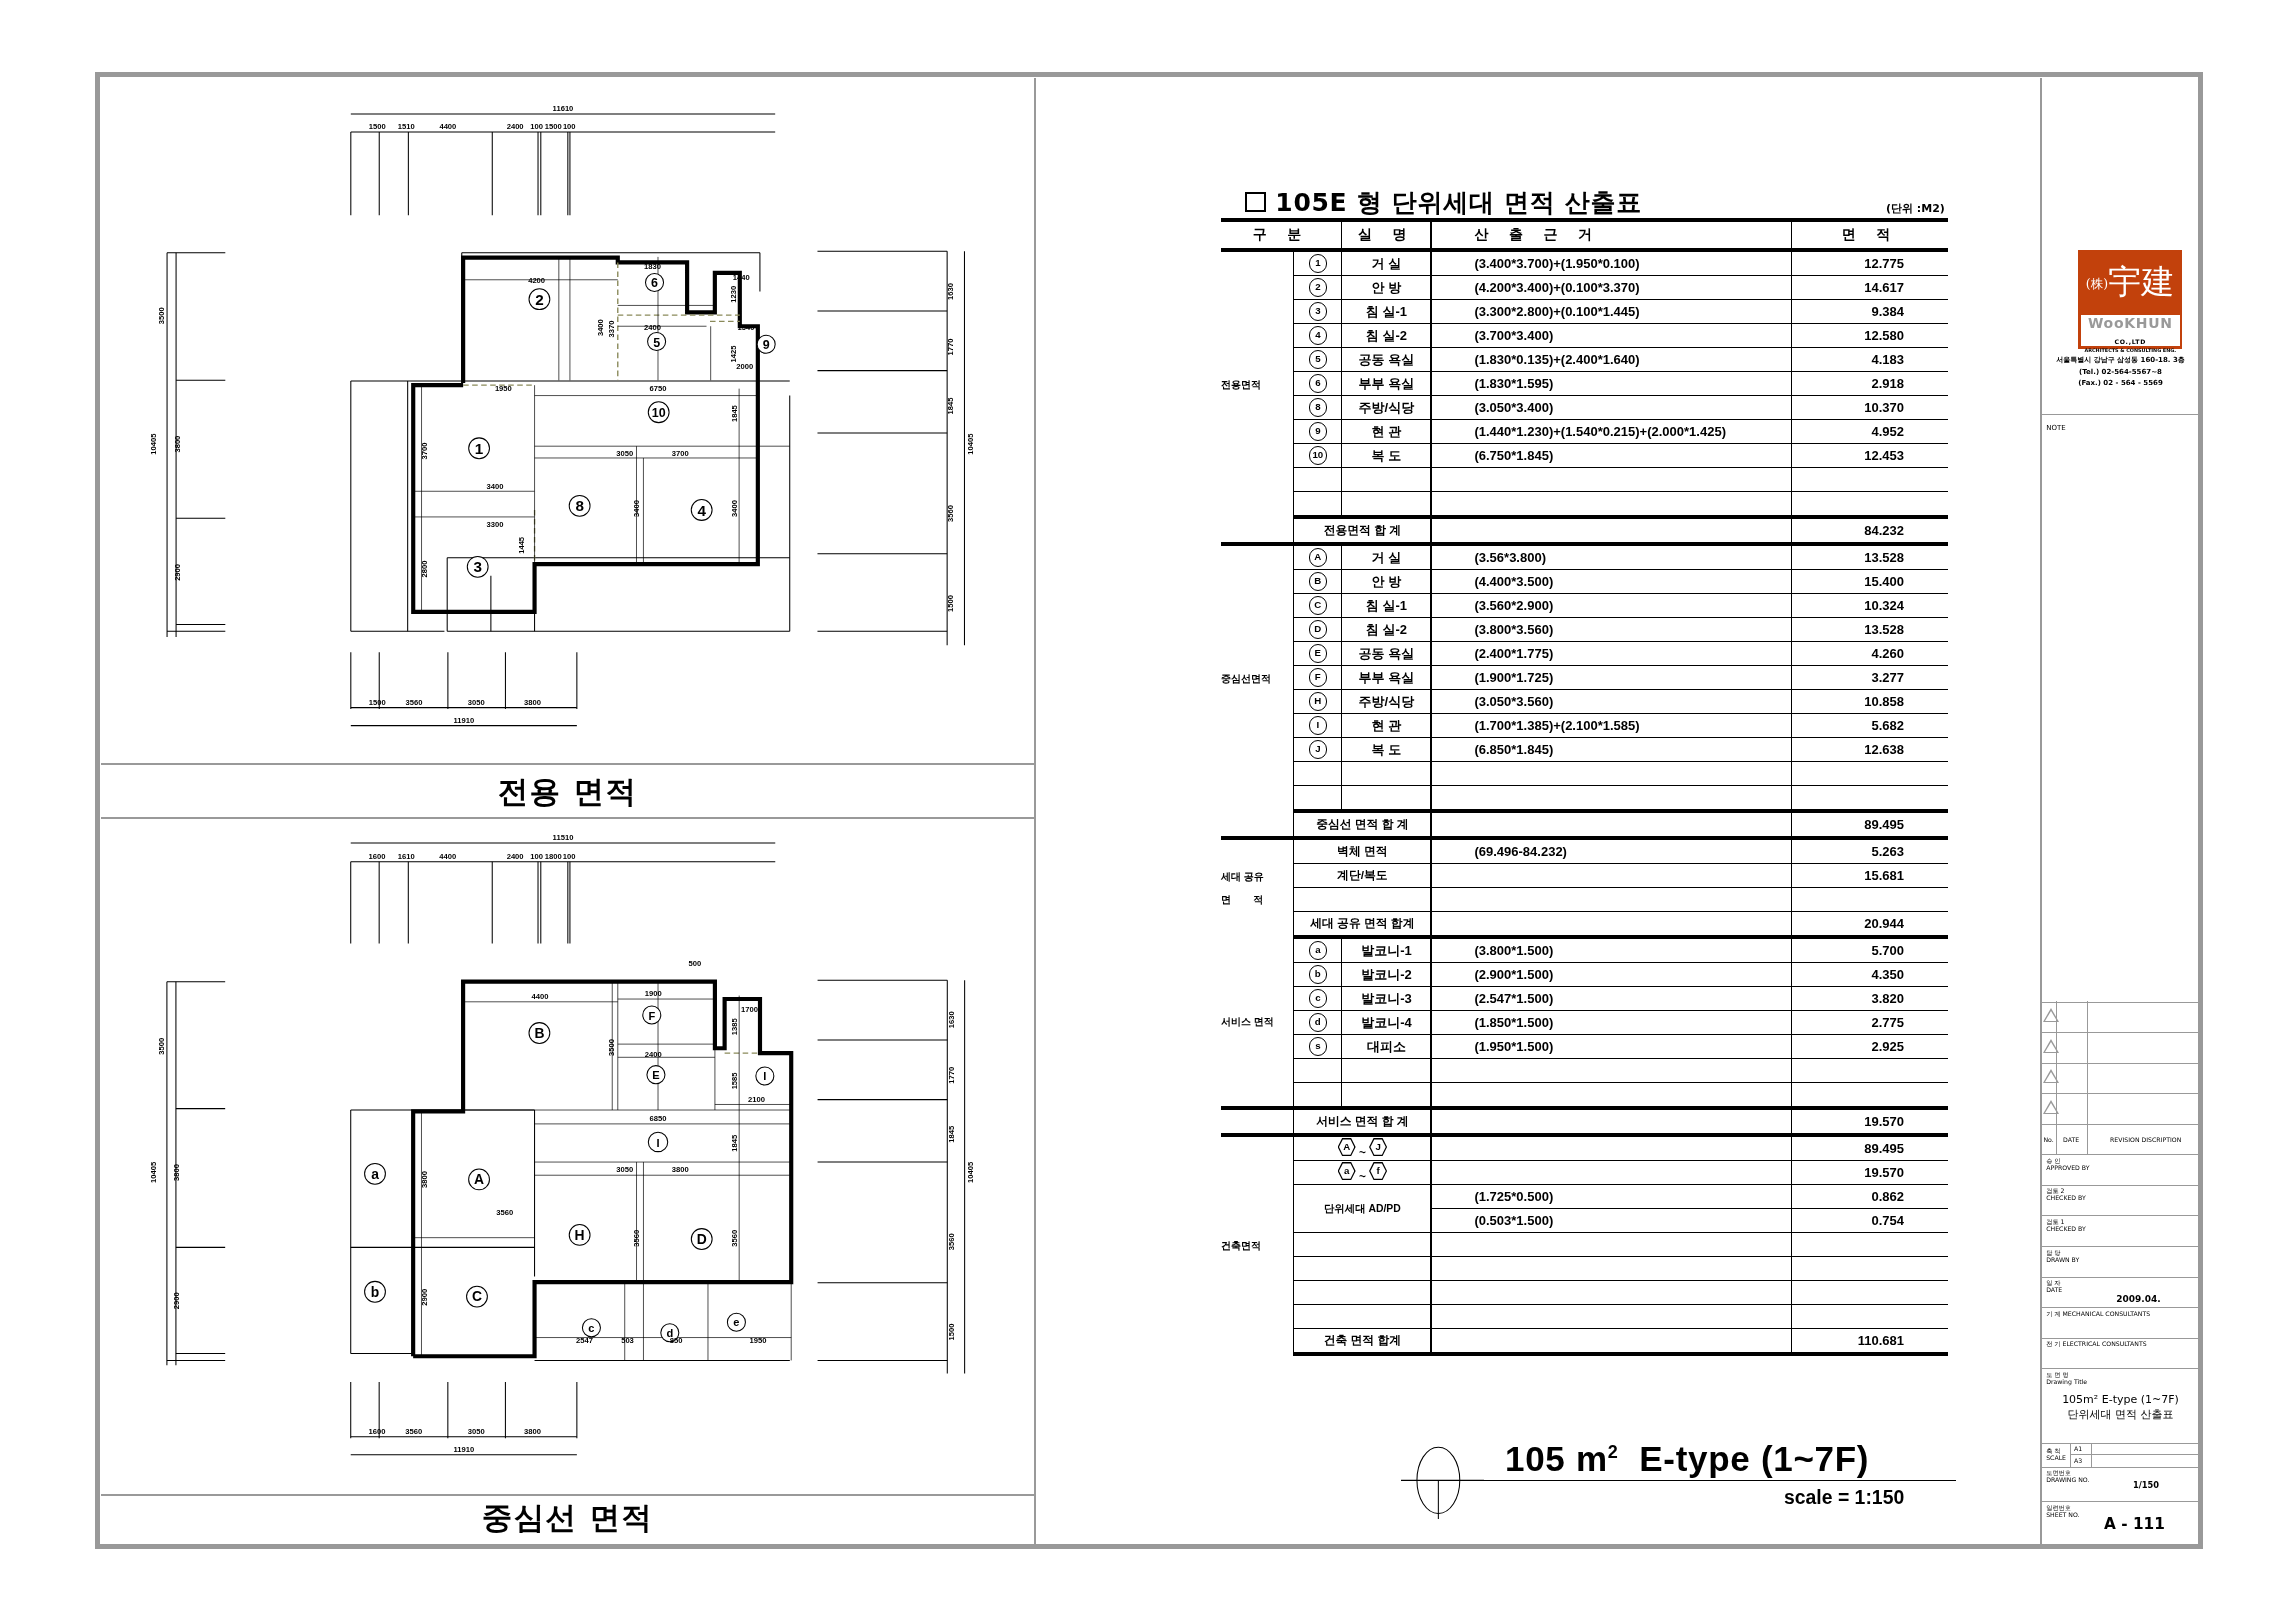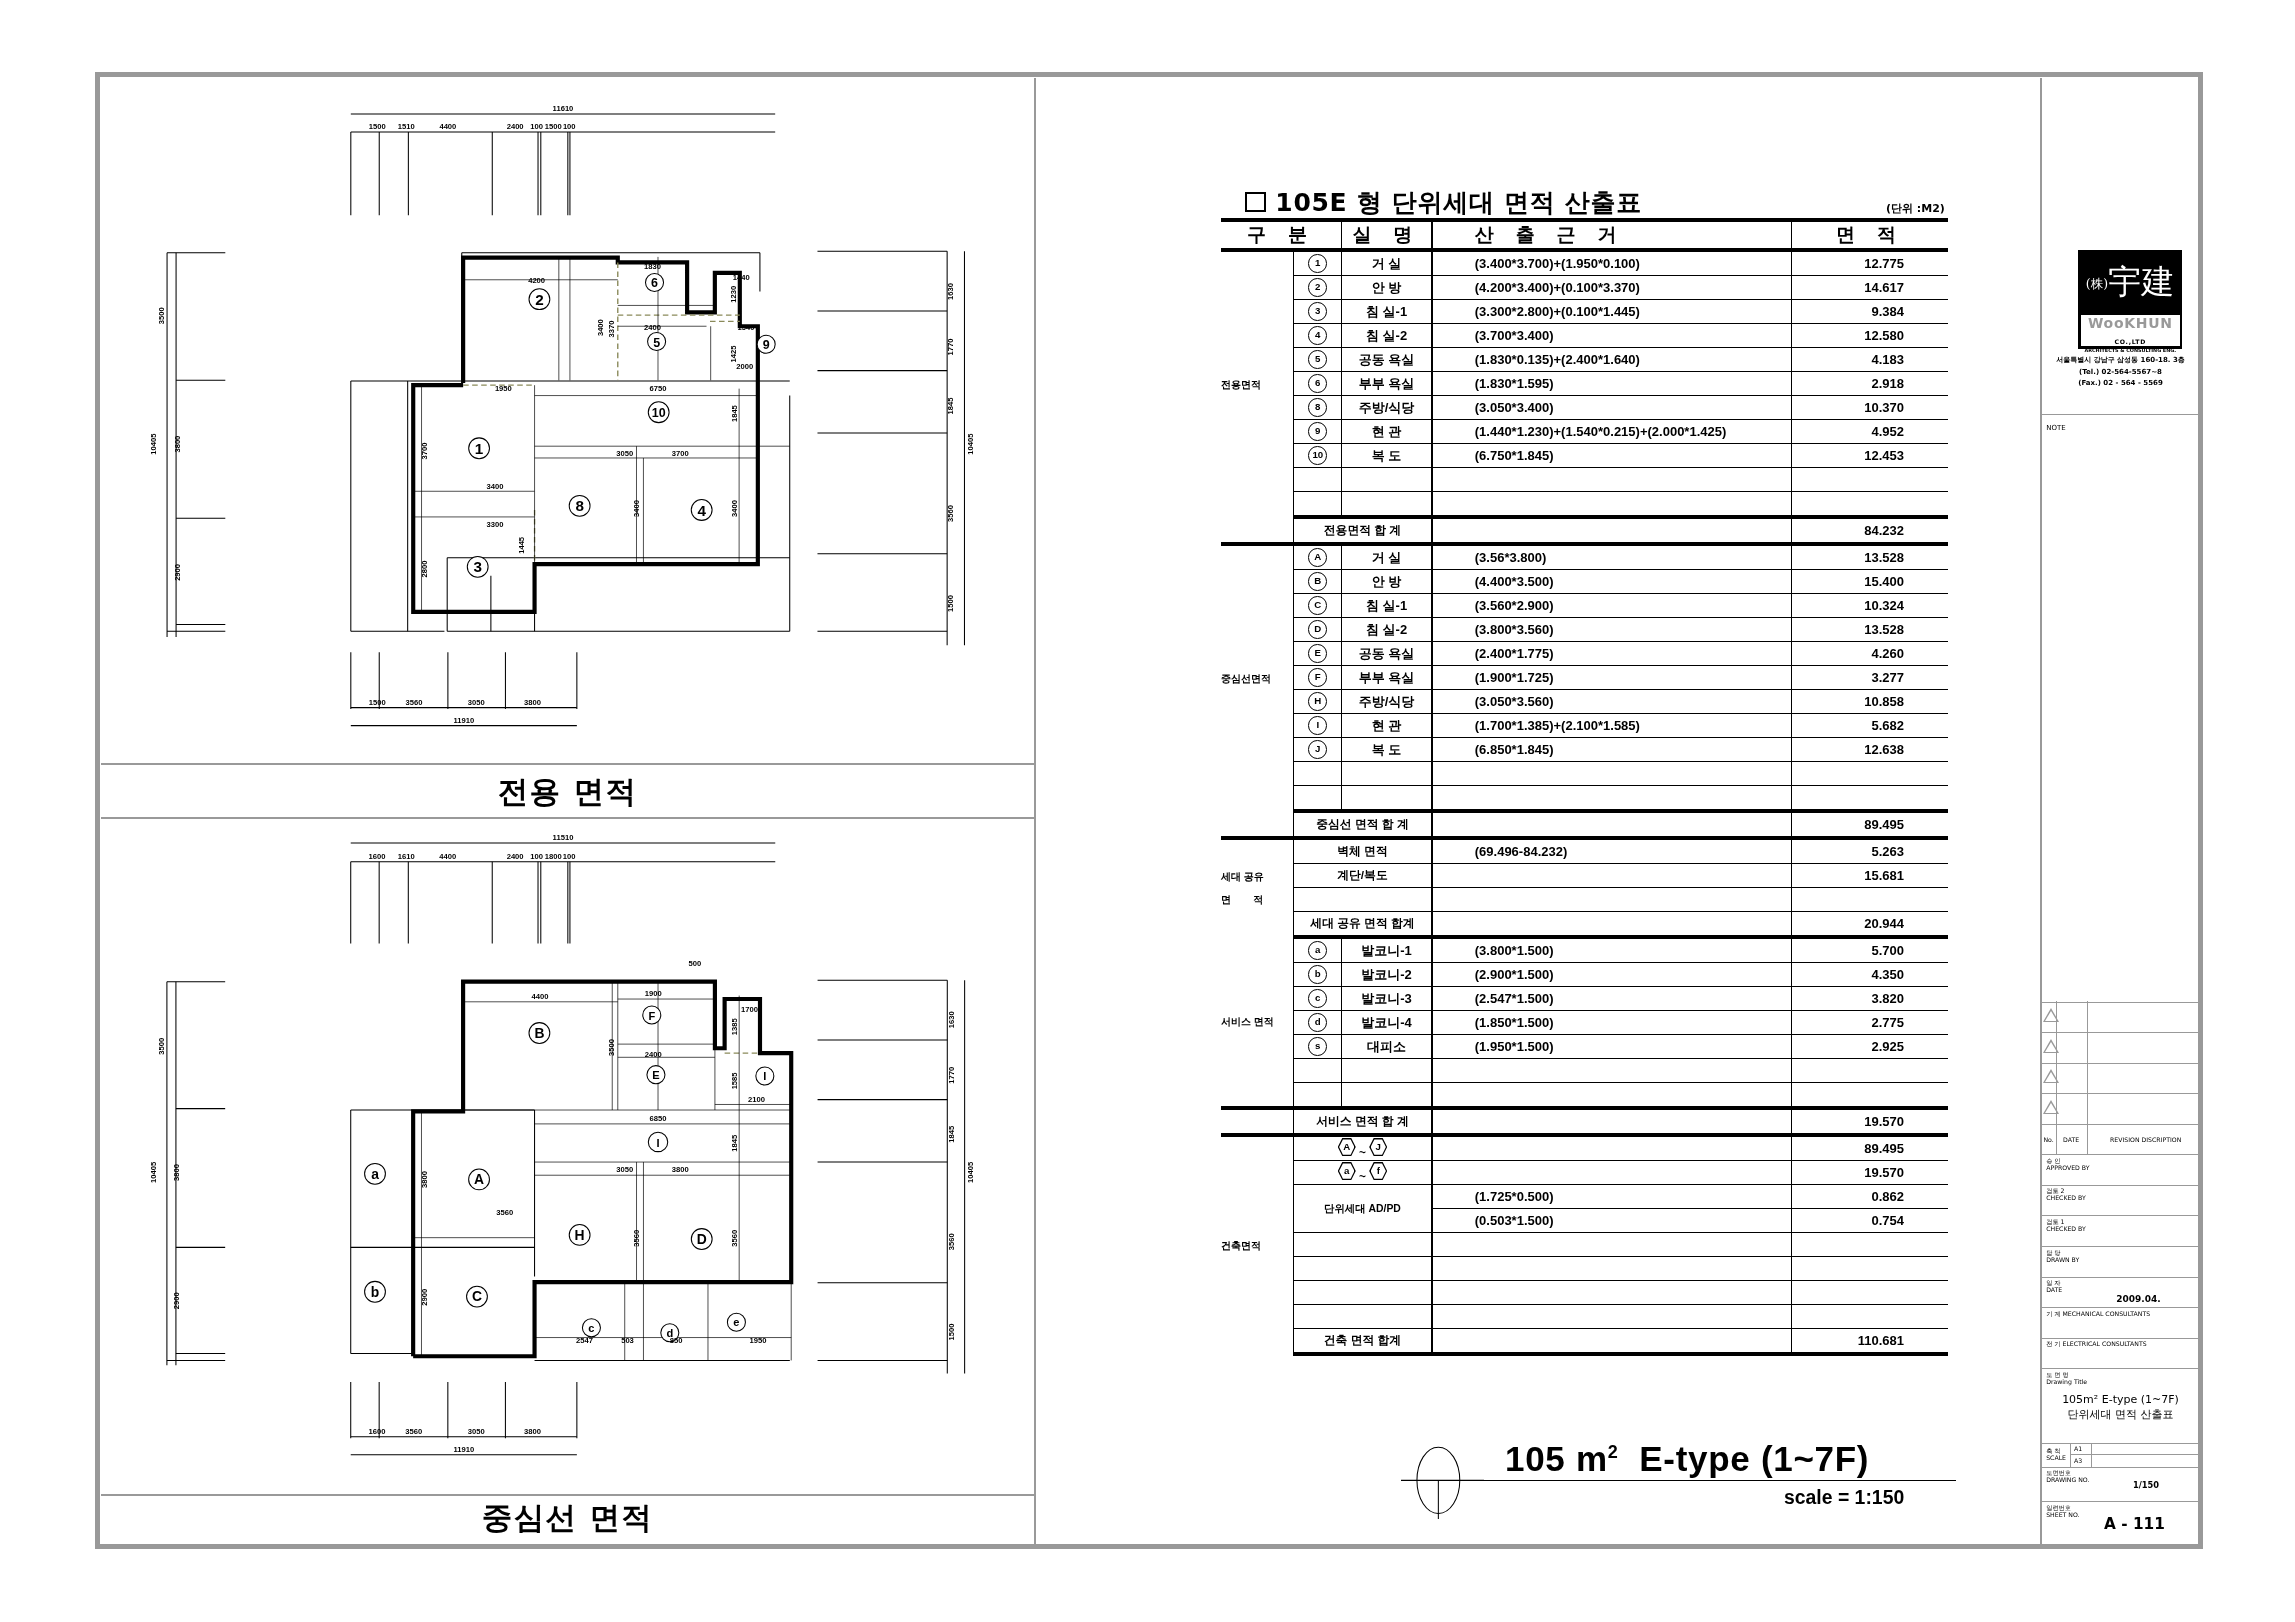--- a/index.html
+++ b/index.html
@@ -14,37 +14,37 @@
   .tbl-title .box{display:inline-block;width:16.6px;height:16.6px;border:2.1px solid #000;margin-right:9.7px;vertical-align:-1.4px;}
   .unit{position:absolute;left:1886px;top:201px;font-size:11px;font-weight:bold;}
   table.area{position:absolute;left:1221px;top:218px;width:727px;border-collapse:collapse;font-family:"Liberation Sans",sans-serif;}
   table.area td{height:23px;padding:0;font-size:13px;font-weight:bold;border-bottom:1px solid #000;vertical-align:middle;}
   table.area td.c-sec{width:83px;text-align:left;border-bottom:none;font-size:10px;}
   table.area td.c-num{width:53px;text-align:center;border-left:0.7px solid #000;}
   table.area td.c-name{width:101px;text-align:center;border-left:0.7px solid #000;}
   table.area td.c-calc{width:364px;padding-left:42px;border-left:2.1px solid #000;}
   table.area td.c-area{width:125px;text-align:right;padding-right:44px;border-left:0.7px solid #000;}
   table.area td.c-merged{text-align:center;border-left:0.7px solid #000;font-size:11.8px;}
-  table.area tr.hdr td{height:26px;border-top:4.2px solid #000;border-bottom:4.2px solid #000;font-size:19px;letter-spacing:8.3px;}
+  table.area tr.hdr td{height:26px;border-top:4.2px solid #000;border-bottom:4.2px solid #000;font-size:14px;letter-spacing:8.3px;}
   table.area tr.hdr td.h-sec{text-align:center;border-left:none;}
   table.area tr.sep td{border-top:4.2px solid #000;}
   table.area tr.total td{border-bottom:4.2px solid #000;}
   .circ{display:inline-block;width:16.6px;height:16.6px;border:1px solid #000;border-radius:50%;font-size:9.7px;line-height:16.6px;text-align:center;font-weight:bold;}
   .hex{display:inline-block;width:18px;height:18px;font-size:9.7px;line-height:18px;text-align:center;font-weight:bold;clip-path:polygon(25% 0,75% 0,100% 50%,75% 100%,25% 100%,0 50%);background:#000;position:relative;}
   .hex span{position:absolute;left:1.4px;top:1.4px;width:15.3px;height:15.3px;background:#fff;clip-path:polygon(25% 0,75% 0,100% 50%,75% 100%,25% 100%,0 50%);line-height:15.3px;}
   
   .big-title{position:absolute;left:1505px;top:1439px;font-size:35px;font-weight:bold;font-family:"Liberation Sans",sans-serif;letter-spacing:0.7px;}
   .big-title sup{font-size:18px;}
   .scale-text{position:absolute;left:1784px;top:1486px;font-size:19.4px;font-weight:bold;font-family:"Liberation Sans",sans-serif;}
   
   .tb{position:absolute;left:2040px;top:78px;width:157px;height:1466px;border-left:2.1px solid #999;}
   .tb .sec{position:absolute;left:0;width:157px;border-bottom:2.1px solid #999;}
   .tb .lbl{position:absolute;left:4.2px;font-size:6.2px;font-weight:normal;line-height:7px;}
   .tb .center{position:absolute;left:0;width:157px;text-align:center;font-weight:bold;}
-  .logo{position:absolute;left:36px;top:172px;width:104px;height:99px;background:#000000;}
+  .logo{position:absolute;left:36px;top:172px;width:104px;height:99px;background:#c2410c;}
   .logo .han{position:absolute;left:0;top:9.7px;width:104px;text-align:center;color:#fff;font-size:33px;font-family:"DejaVu Serif",serif;}
   .logo .han small{font-size:12.5px;vertical-align:5.5px;}
   .logo .en{position:absolute;left:2.8px;top:65px;width:99px;height:30.5px;background:#fff;text-align:center;}
   .logo .en .w{font-size:14px;font-weight:bold;color:#999;letter-spacing:0.7px;}
   .logo .en .w small{font-size:6.2px;color:#000;}
   .logo .en .s{font-size:4.9px;font-weight:bold;}
   .rev-row{position:absolute;left:0;width:157px;height:30.5px;border-bottom:1.4px solid #999;}
   .rev-row .tri{position:absolute;left:1.4px;top:7px;width:0;height:0;border-left:8.3px solid transparent;border-right:8.3px solid transparent;border-bottom:14px solid #999;}
   .rev-row .tri::after{content:"";position:absolute;left:-6.2px;top:2.8px;border-left:6.2px solid transparent;border-right:6.2px solid transparent;border-bottom:10.4px solid #fff;}
 </style>

